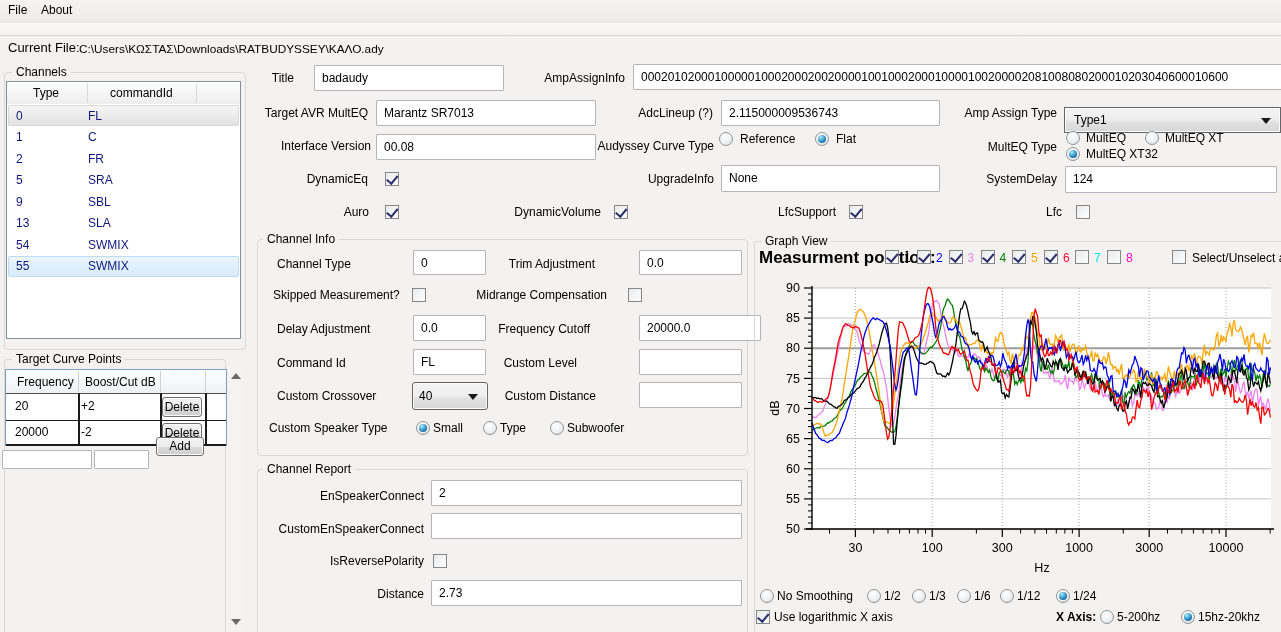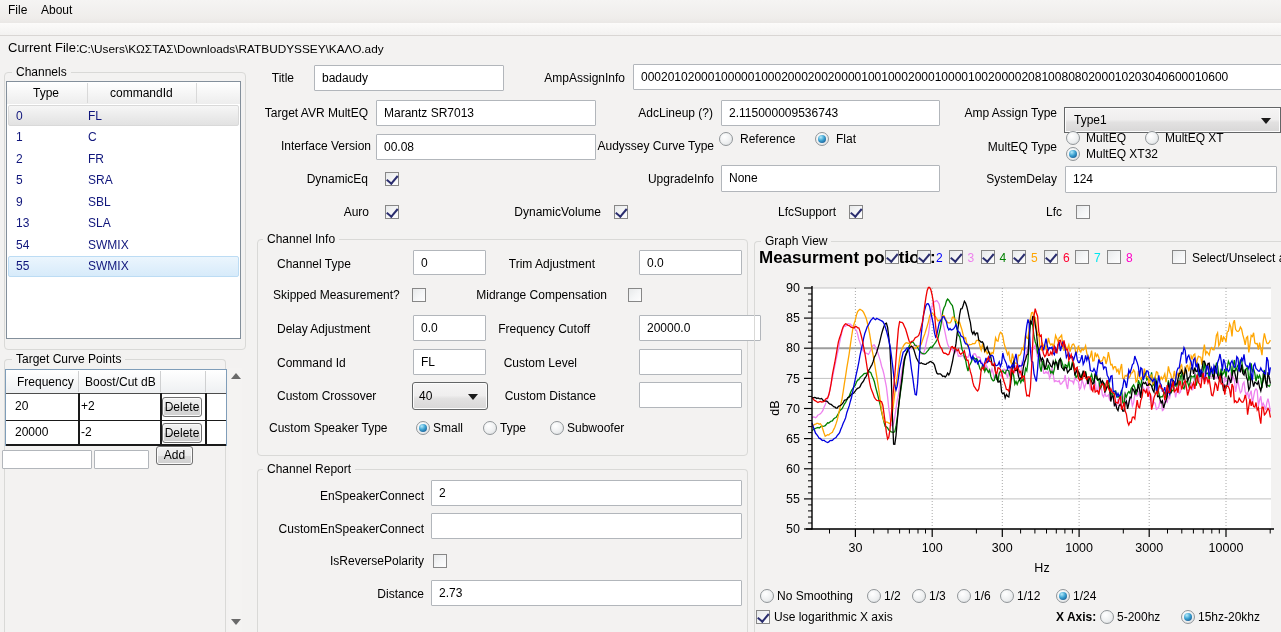--- a/index.html
+++ b/index.html
@@ -70,21 +70,21 @@
 <div style="position:absolute;left:160px;top:393px;width:1.5px;height:53px;background:#1a1a1a"></div>
 <div style="position:absolute;left:205px;top:393px;width:1.5px;height:53px;background:#1a1a1a"></div>
 <div class="lbl" style="left:15px;top:399px">20</div>
 <div class="lbl" style="left:81px;top:399px">+2</div>
 <div class="lbl" style="left:15px;top:425px">20000</div>
 <div class="lbl" style="left:81px;top:425px">-2</div>
 <div class="btn" style="left:162px;top:396.5px;width:40px;height:20px;line-height:18px;border-radius:3px">Delete</div>
 <div class="btn" style="left:162px;top:422.5px;width:40px;height:20px;line-height:18px;border-radius:3px">Delete</div>
 <div class="tb" style="left:2px;top:450px;width:90px;height:19px"></div>
 <div class="tb" style="left:94px;top:450px;width:55px;height:19px"></div>
-<div class="btn" style="left:156px;top:446px;width:37px;height:19px;line-height:17px">Add</div>
+<div class="btn" style="left:156px;top:437px;width:48px;height:19px;line-height:17px">Add</div>
 <div style="position:absolute;left:229px;top:368px;width:13px;height:264px;background:#f4f3f2"></div>
 <div style="position:absolute;left:231px;top:373px;width:0;height:0;border:5px solid transparent;border-bottom:6px solid #6a6a6a;border-top:none"></div>
 <div style="position:absolute;left:231px;top:619px;width:0;height:0;border:5px solid transparent;border-top:6px solid #6a6a6a;border-bottom:none"></div>
 <div class="rl" style="right:987px;top:71px">Title</div>
 <div class="tb" style="left:314px;top:65px;width:190px;height:26px">badaudy</div>
 <div class="rl" style="right:656px;top:71px">AmpAssignInfo</div>
 <div class="tb" style="left:633px;top:64px;width:664px;height:26px">0002010200010000010002000200200001001000200010000100200002081008080200010203040600010600</div>
 <div class="rl" style="right:913px;top:106px">Target AVR MultEQ</div>
 <div class="tb" style="left:376px;top:100px;width:220px;height:26px">Marantz SR7013</div>
 <div class="rl" style="right:568px;top:106px">AdcLineup (?)</div>

